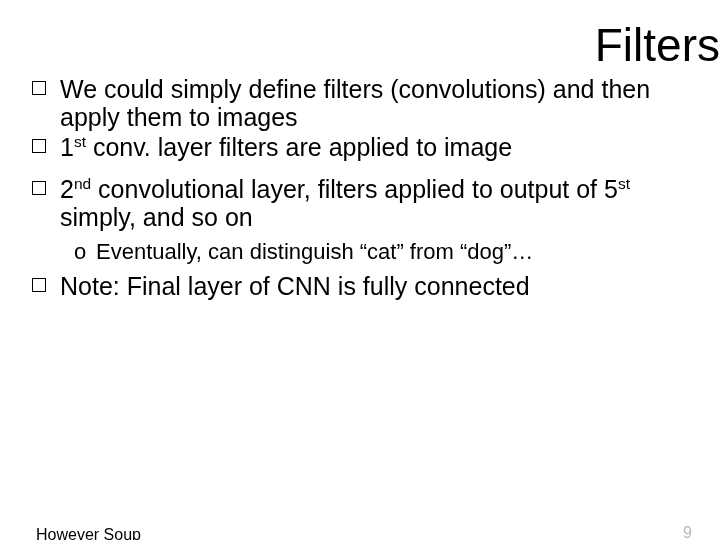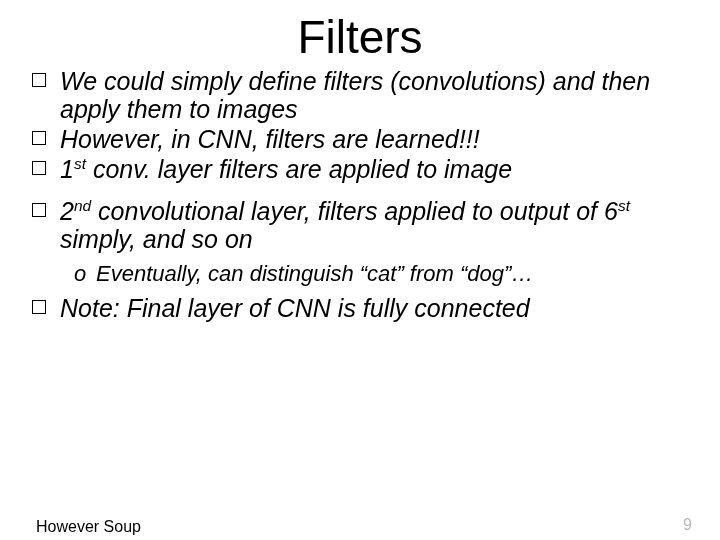--- a/index.html
+++ b/index.html
@@ -12,30 +12,29 @@
     color: #000;
     overflow: hidden;
   }
   .slide {
     position: relative;
     width: 720px;
     height: 540px;
     box-sizing: border-box;
   }
   .title {
-    text-align: center;
+    text-align: right;
     font-size: 46px;
-    margin-top: 12px;
+    margin-top: 20px;
     line-height: 1.1;
   }
   .body {
     padding: 4px 28px 0 28px;
     font-size: 25px;
     line-height: 1.12;
-    font-style: italic;
   }
   .b1 {
     position: relative;
     padding-left: 32px;
     margin: 0 0 2px 0;
   }
   .b1::before {
     content: "";
     position: absolute;
     left: 4px;
@@ -83,27 +82,26 @@
 </head>
 <body>
 
 <div class="slide">
 
   <div class="title">Filters</div>
 
   <div class="body">
 
     <div class="b1">We could simply define filters (convolutions) and then apply them to images</div>
-    <div class="b1">However, in CNN, filters are learned!!!</div>
     <div class="b1"><span>1</span><span class="sup">st</span><span> conv. layer filters are applied to image</span></div>
 
     <div class="gap"></div>
     <div class="gap"></div>
 
-    <div class="b1"><span>2</span><span class="sup">nd</span><span> convolutional layer, filters applied to output of 6</span><span class="sup">st</span><span> simply, and so on</span></div>
+    <div class="b1"><span>2</span><span class="sup">nd</span><span> convolutional layer, filters applied to output of 5</span><span class="sup">st</span><span> simply, and so on</span></div>
 
     <div class="gap"></div>
     <div class="b2">Eventually, can distinguish “cat” from “dog”…</div>
     <div class="gap"></div>
 
     <div class="b1">Note: Final layer of CNN is fully connected</div>
 
   </div>
 
   <div class="footer-left">However Soup</div>

